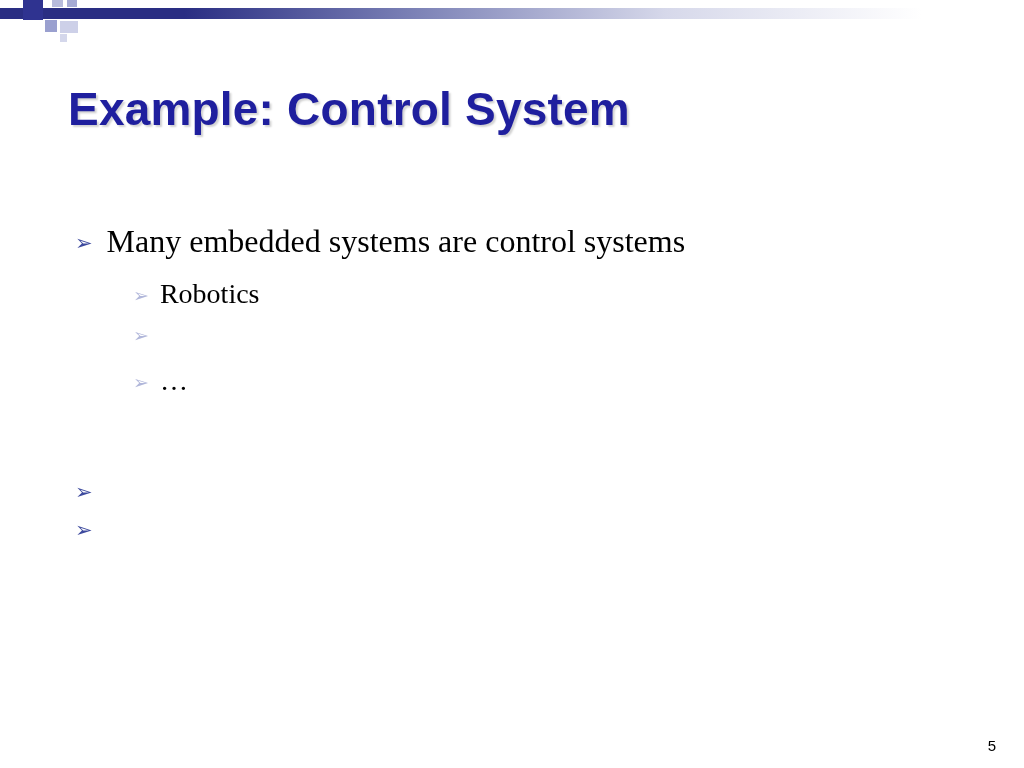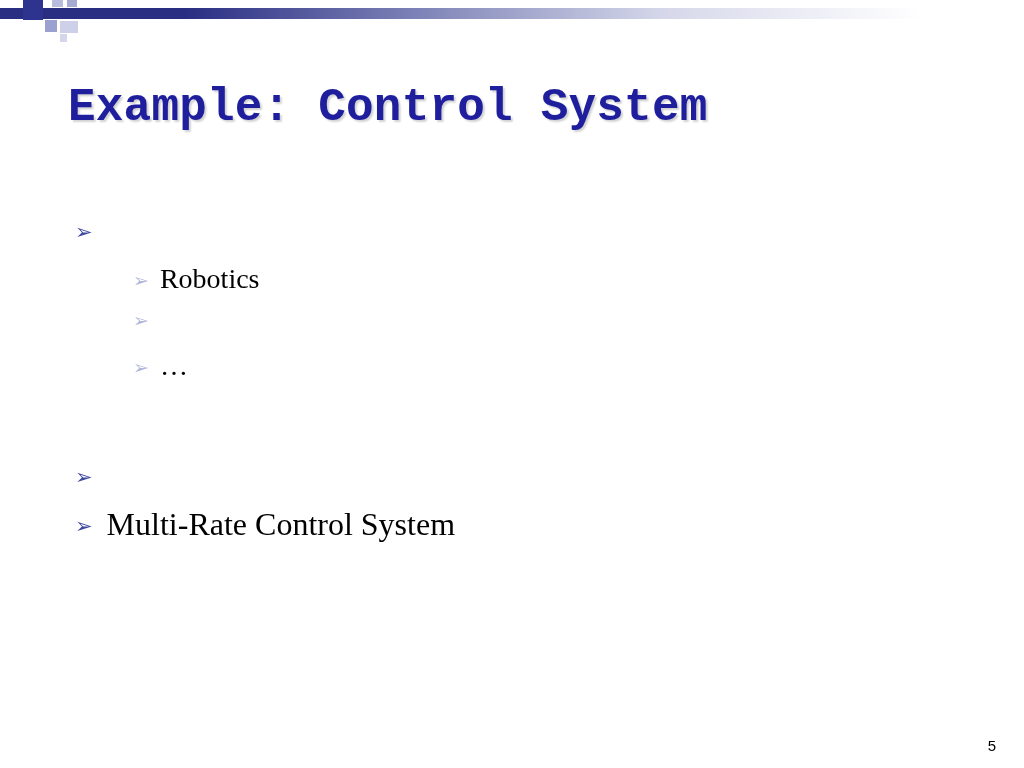--- a/index.html
+++ b/index.html
@@ -5,21 +5,21 @@
   * { margin: 0; padding: 0; box-sizing: border-box; }
   html, body { width: 1024px; height: 768px; overflow: hidden; background: #fff; font-family: "Times New Roman", Times, serif; }
   .slide { position: relative; width: 1024px; height: 768px; }
   .deco { position: absolute; top: 0; left: 0; width: 1024px; height: 42px; }
   .gradbar { position: absolute; top: 8px; left: 0; height: 11px; width: 1024px; background: linear-gradient(to right, #2a2e83 0%, #2a2e83 18%, #7a80b5 40%, #d6d8ea 65%, #ffffff 90%); }
   .sq { position: absolute; }
   .title {
     position: absolute;
     left: 68px;
     top: 82px;
-    font-family: Liberation Mono, monospace;
+    font-family: Liberation Sans, sans-serif;
     font-weight: bold;
     font-size: 46px;
     color: #1f1f9e;
     text-shadow: 2px 2px 2px rgba(0,0,0,0.18);
     letter-spacing: 0.2px;
   }
   .body { position: absolute; left: 75px; top: 220px; width: 880px; color: #000; }
   .item-l1 { display: flex; align-items: baseline; font-size: 32px; line-height: 1.35; margin-bottom: 10px; }
   .item-l2 { display: flex; align-items: baseline; font-size: 28px; line-height: 1.5; margin-left: 58px; margin-bottom: 8px; }
   .bul1 { color: #3d4a9e; font-size: 21px; margin-right: 14px; position: relative; top: -2px; flex-shrink: 0; }
@@ -40,38 +40,38 @@
     <div class="sq" style="left:45px; top:20px; width:12px; height:12px; background:#9aa0cf;"></div>
     <div class="sq" style="left:60px; top:21px; width:18px; height:12px; background:#cdd0e8;"></div>
     <div class="sq" style="left:60px; top:34px; width:7px;  height:8px;  background:#d4d7eb;"></div>
   </div>
 
   <div class="title">Example: Control System</div>
 
   <div class="body">
     <div class="item-l1">
       <span class="bul1">➢</span>
+      <span>Many embedded systems are control systems</span>
     </div>
     <div class="item-l2">
       <span class="bul2">➢</span>
       <span>Robotics</span>
     </div>
     <div class="item-l2">
       <span class="bul2">➢</span>
     </div>
     <div class="item-l2">
       <span class="bul2">➢</span>
       <span>…</span>
     </div>
 
     <div class="gap"></div>
 
     <div class="item-l1">
       <span class="bul1">➢</span>
     </div>
     <div class="item-l1">
       <span class="bul1">➢</span>
-      <span>Multi-Rate Control System</span>
     </div>
   </div>
 
   <div class="pagenum">5</div>
 </div>
 
 </body></html>

